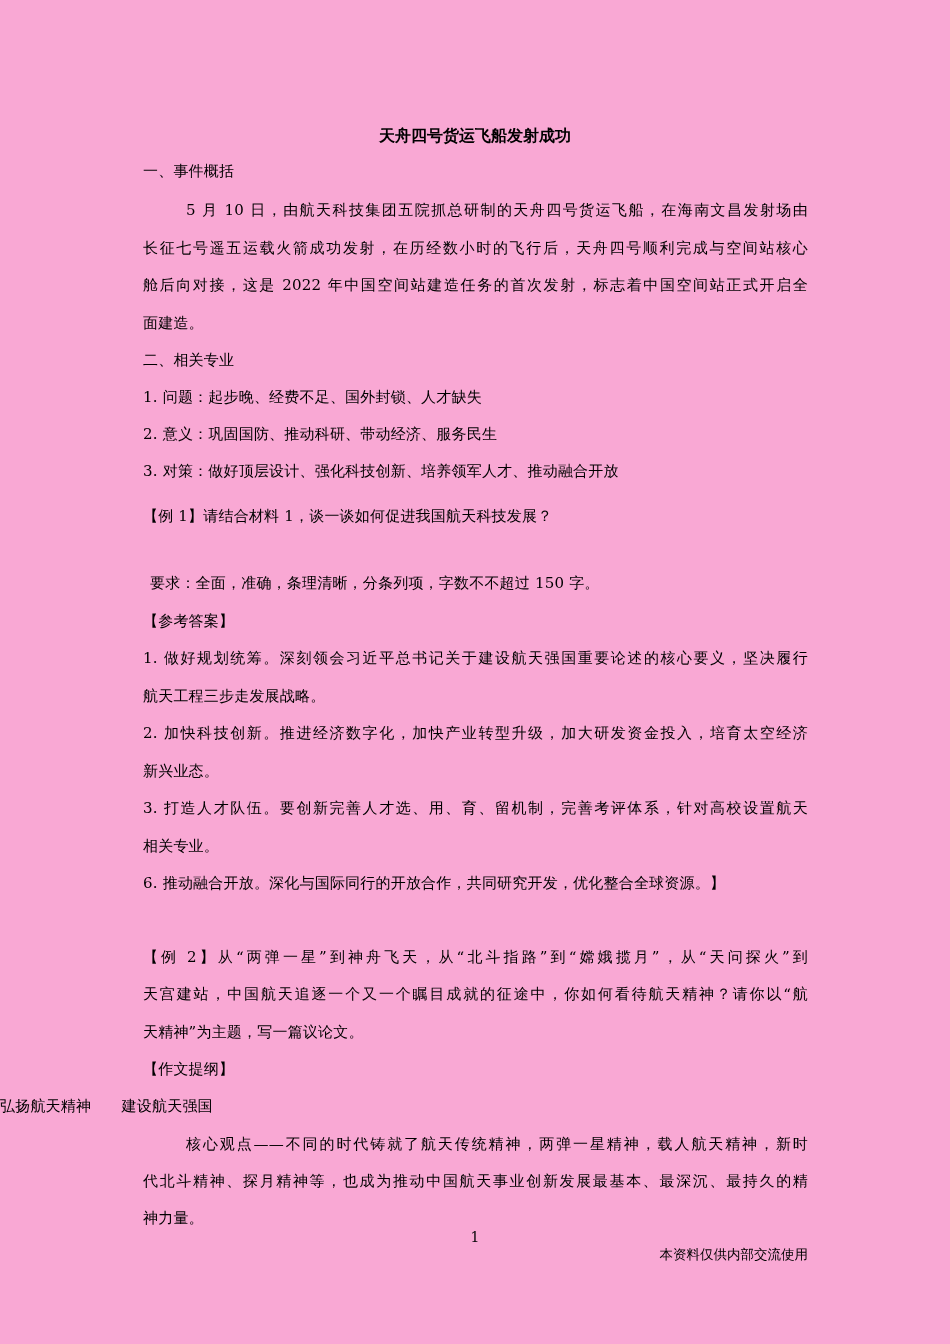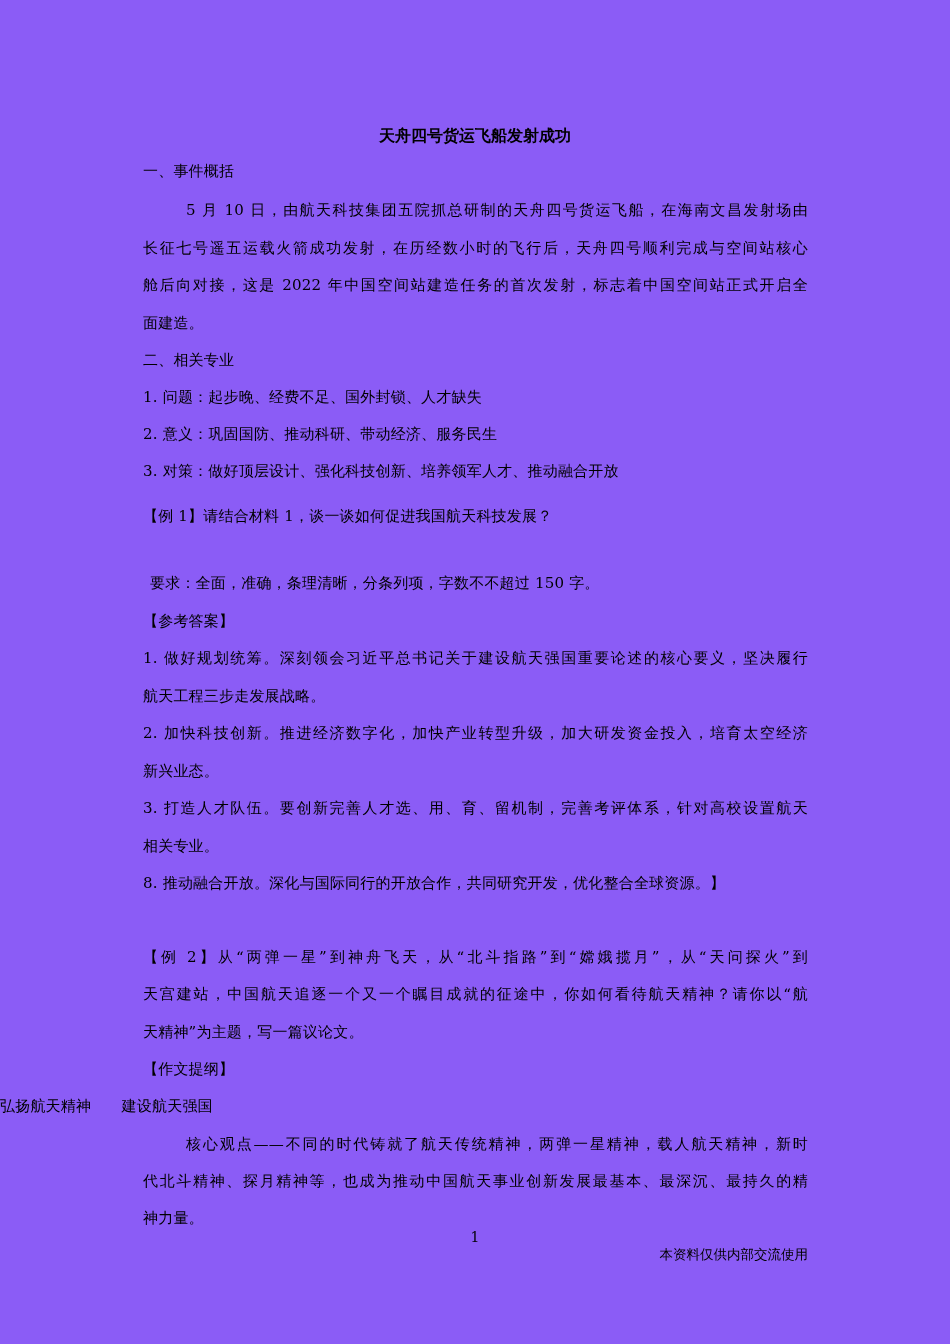--- a/index.html
+++ b/index.html
@@ -1,18 +1,18 @@
 <!DOCTYPE html>
 <html><head>
 <meta charset="utf-8">
 <style>
   html, body { margin: 0; padding: 0; background: #ffffff; }
   body { width: 950px; height: 1344px; position: relative; overflow: hidden;
          font-family: "DejaVu Serif", "Liberation Serif", serif; color: #000; }
-  .page { position: absolute; left: 0; top: 0; width: 950px; height: 1344px; background: #8b5cf6; }
+  .page { position: absolute; left: 0; top: 0; width: 950px; height: 1344px; background: #f9a8d4; }
   .ln { position: absolute; left: 143px; width: 665px; font-size: 15px; line-height: 20px;
         white-space: nowrap; letter-spacing: 0.2px; }
   .just { text-align: justify; text-align-last: justify; }
   .title { position: absolute; left: 0; width: 950px; top: 126px; text-align: center;
            font-size: 16px; font-weight: bold; font-family: "DejaVu Sans", "Liberation Sans", sans-serif; }
   .center { text-align: left; left: 0; width: 950px; }
   .pagenum { position: absolute; left: 0; width: 950px; top: 1229px; text-align: center; font-size: 14px; }
   .footer { position: absolute; left: 600px; width: 208px; top: 1246px; text-align: right; font-size: 13.5px; }
 </style>
 </head>
@@ -35,21 +35,21 @@
 
   <div class="ln" style="top:506px">【例 1】请结合材料 1，谈一谈如何促进我国航天科技发展？</div>
   <div class="ln" style="top:573px;left:150px">要求：全面，准确，条理清晰，分条列项，字数不不超过 150 字。</div>
   <div class="ln" style="top:611px">【参考答案】</div>
   <div class="ln just" style="top:648px">1. 做好规划统筹。深刻领会习近平总书记关于建设航天强国重要论述的核心要义，坚决履行</div>
   <div class="ln" style="top:686px">航天工程三步走发展战略。</div>
   <div class="ln just" style="top:723px">2. 加快科技创新。推进经济数字化，加快产业转型升级，加大研发资金投入，培育太空经济</div>
   <div class="ln" style="top:761px">新兴业态。</div>
   <div class="ln just" style="top:798px">3. 打造人才队伍。要创新完善人才选、用、育、留机制，完善考评体系，针对高校设置航天</div>
   <div class="ln" style="top:836px">相关专业。</div>
-  <div class="ln" style="top:873px">8. 推动融合开放。深化与国际同行的开放合作，共同研究开发，优化整合全球资源。】</div>
+  <div class="ln" style="top:873px">6. 推动融合开放。深化与国际同行的开放合作，共同研究开发，优化整合全球资源。】</div>
 
   <div class="ln just" style="top:947px">【例 2】从“两弹一星”到神舟飞天，从“北斗指路”到“嫦娥揽月”，从“天问探火”到</div>
   <div class="ln just" style="top:984px">天宫建站，中国航天追逐一个又一个瞩目成就的征途中，你如何看待航天精神？请你以“航</div>
   <div class="ln" style="top:1022px">天精神”为主题，写一篇议论文。</div>
   <div class="ln" style="top:1059px">【作文提纲】</div>
   <div class="ln center" style="top:1096px;white-space:pre">弘扬航天精神　　建设航天强国</div>
   <div class="ln just" style="top:1134px;left:186px;width:622px">核心观点——不同的时代铸就了航天传统精神，两弹一星精神，载人航天精神，新时</div>
   <div class="ln just" style="top:1171px">代北斗精神、探月精神等，也成为推动中国航天事业创新发展最基本、最深沉、最持久的精</div>
   <div class="ln" style="top:1208px">神力量。</div>
 

